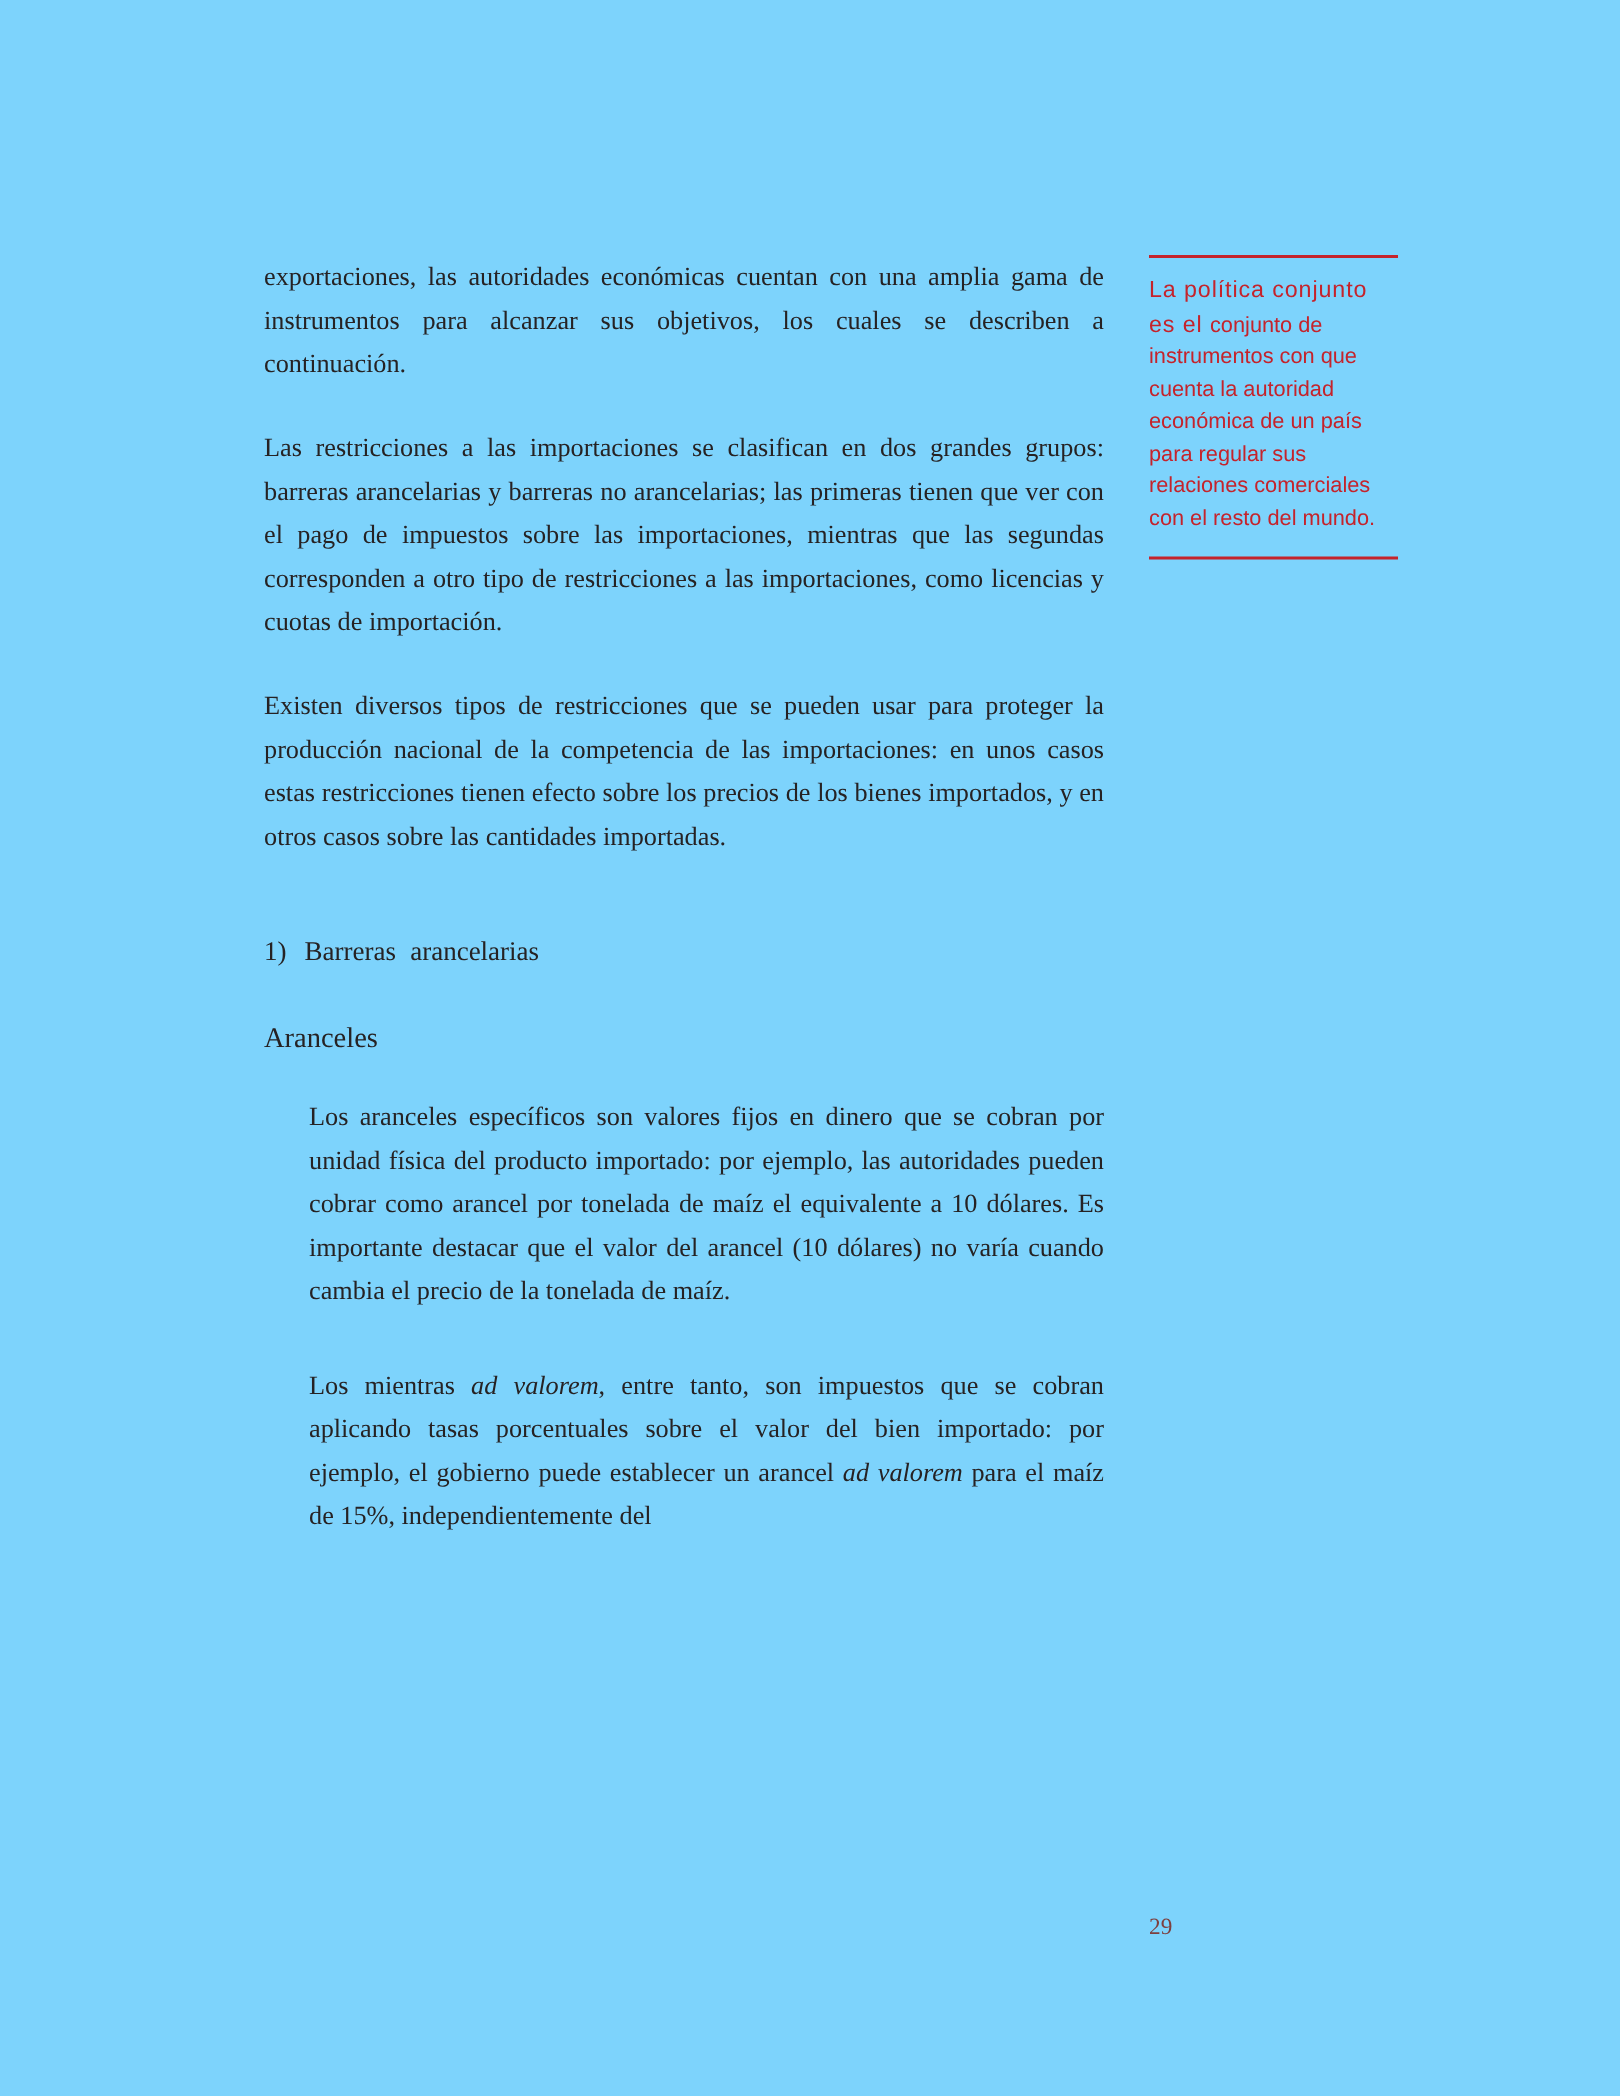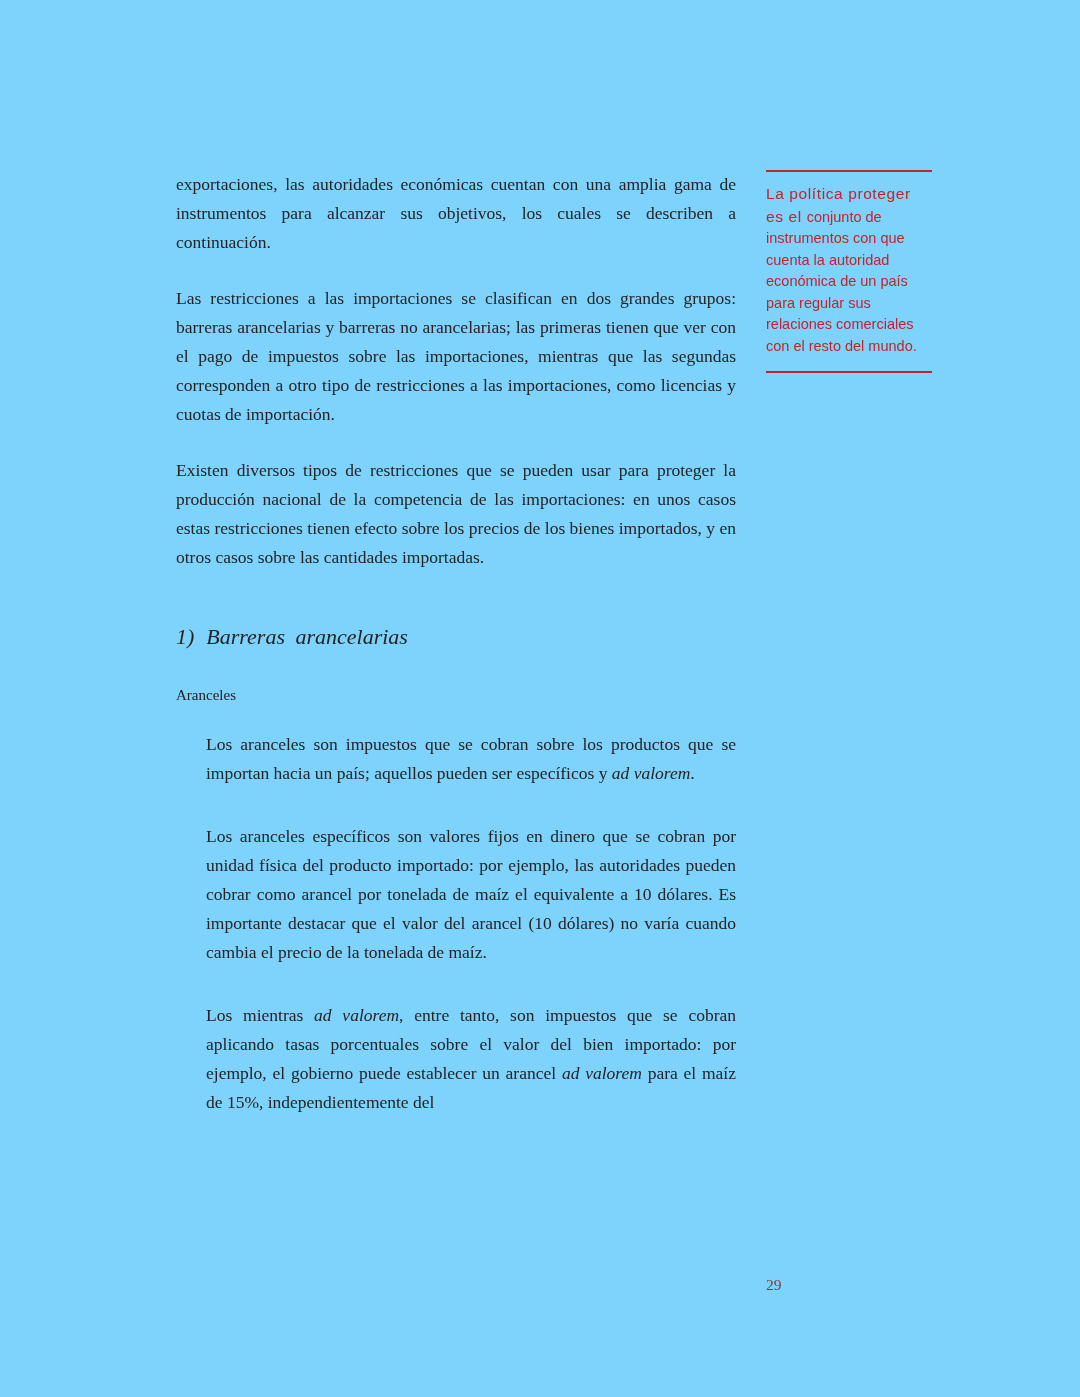--- a/index.html
+++ b/index.html
@@ -36,30 +36,29 @@
   }
   .section-heading {
     font-family: "Liberation Sans", sans-serif;
     font-size: 17px;
     font-weight: bold;
     letter-spacing: 0.2px;
     color: #1f1b1c;
     margin: 58px 0 32px 0;
   }
   .subheading-italic {
-    font-style: italic;
     font-weight: normal;
-    font-size: 22px;
+    font-size: 18px;
     word-spacing: 5px;
     margin: 52px 0 0 0;
   }
   .subheading-italic .sub-label { margin-left: 12px; }
   .subheading-plain {
     font-weight: normal;
-    font-size: 15px;
+    font-size: 19px;
     margin: 37px 0 26px 0;
   }
   .italic { font-style: italic; }
 
   
   .margin-note {
     position: absolute;
     left: 766px;
     top: 170px;
     width: 166px;
@@ -106,29 +105,28 @@
 
 
     <p class="body-text">Las restricciones a las importaciones se clasifican en dos grandes grupos: barreras arancelarias y barreras no arancelarias; las primeras tienen que ver con el pago de impuestos sobre las importaciones, mientras que las segundas corresponden a otro tipo de restricciones a las importaciones, como licencias y cuotas de importación.</p>
 
     <p class="body-text">Existen diversos tipos de restricciones que se pueden usar para proteger la producción nacional de la competencia de las importaciones: en unos casos estas restricciones tienen efecto sobre los precios de los bienes importados, y en otros casos sobre las cantidades importadas.</p>
 
     <h3 class="subheading-italic"><span>1)</span><span class="sub-label">Barreras arancelarias</span></h3>
 
     <h4 class="subheading-plain">Aranceles</h4>
 
-    <p class="body-text indented"><span>Los aranceles son impuestos que se cobran sobre los productos que se importan hacia un país; aquellos pueden ser específicos y </span><span class="italic">ad valorem</span><span>.</span></p>
 
     <p class="body-text indented">Los aranceles específicos son valores fijos en dinero que se cobran por unidad física del producto importado: por ejemplo, las autoridades pueden cobrar como arancel por tonelada de maíz el equivalente a 10 dólares. Es importante destacar que el valor del arancel (10 dólares) no varía cuando cambia el precio de la tonelada de maíz.</p>
 
     <p class="body-text indented"><span>Los mientras </span><span class="italic">ad valorem</span><span>, entre tanto, son impuestos que se cobran aplicando tasas porcentuales sobre el valor del bien importado: por ejemplo, el gobierno puede establecer un arancel </span><span class="italic">ad valorem</span><span> para el maíz de 15%, independientemente del</span></p>
 
   </main>
 
   <aside class="margin-note">
     <div class="note-rule rule-top"></div>
-    <p class="note-text"><span class="note-lead">La política proteger es el </span><span>conjunto de instrumentos con que cuenta la autoridad económica de un país para regular sus relaciones comerciales con el resto del mundo.</span></p>
+    <p class="note-text"><span class="note-lead">La política conjunto es el </span><span>conjunto de instrumentos con que cuenta la autoridad económica de un país para regular sus relaciones comerciales con el resto del mundo.</span></p>
     <div class="note-rule rule-bottom"></div>
   </aside>
 
   <div class="page-number">29</div>
 
 </div>
 
 </body></html>

